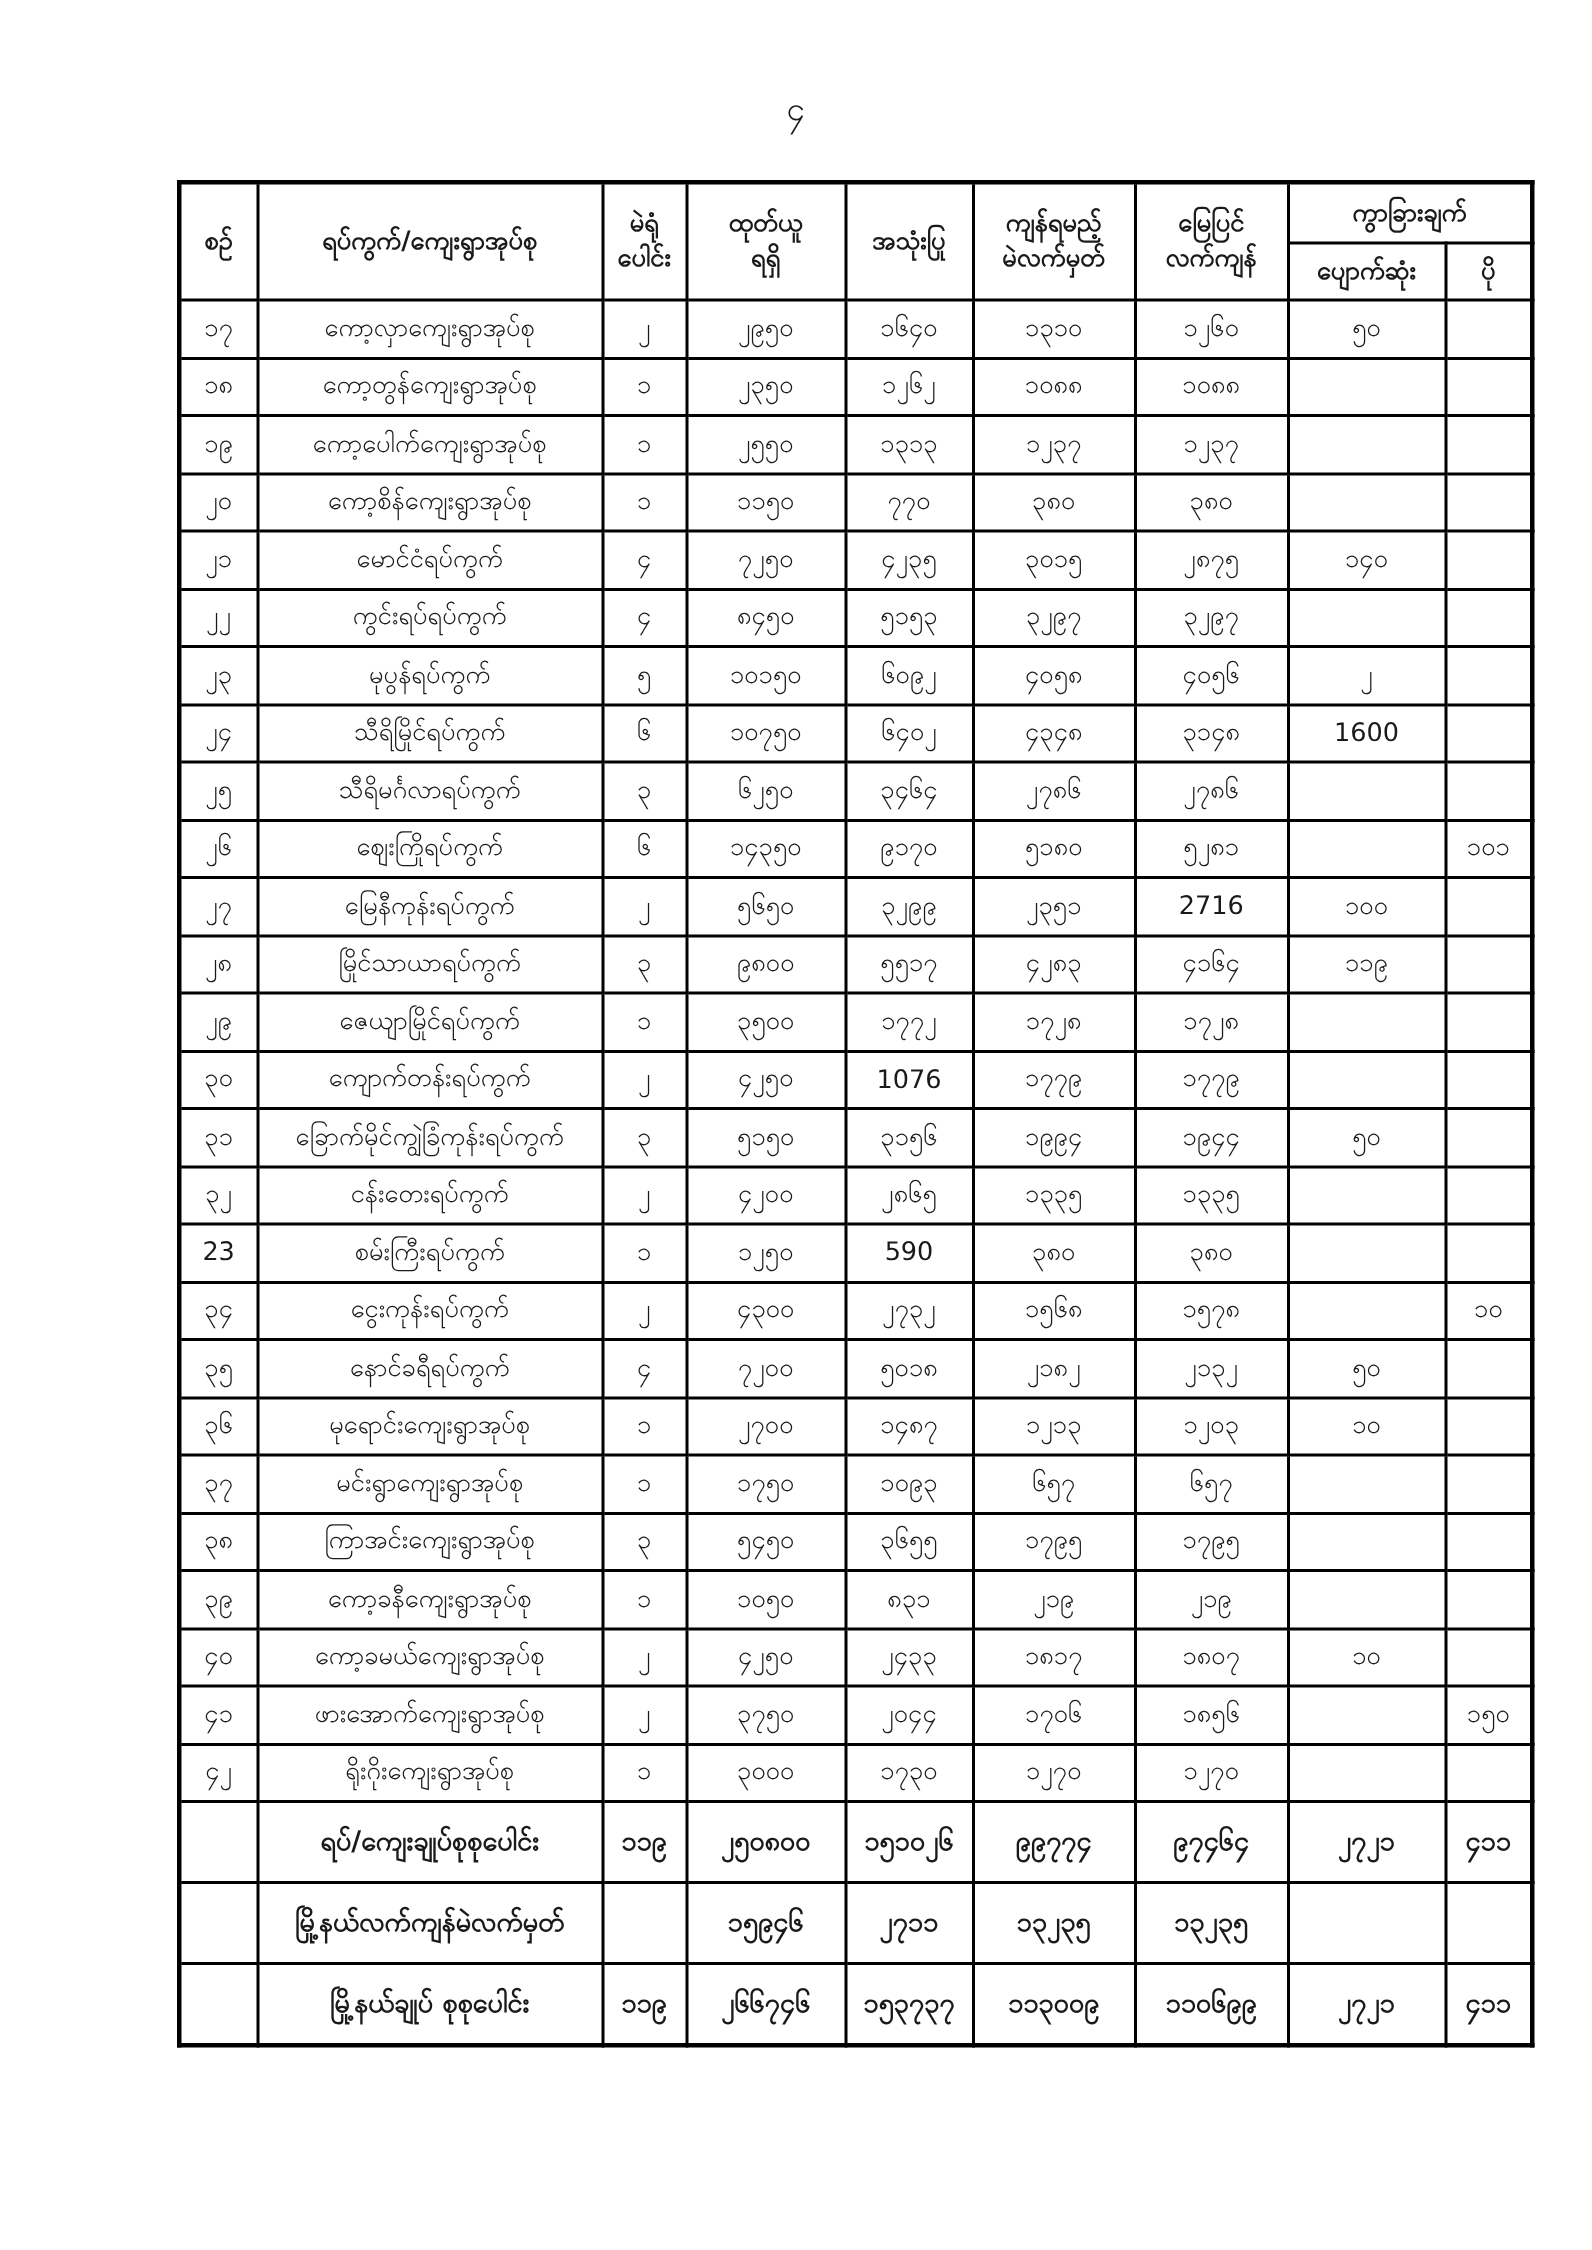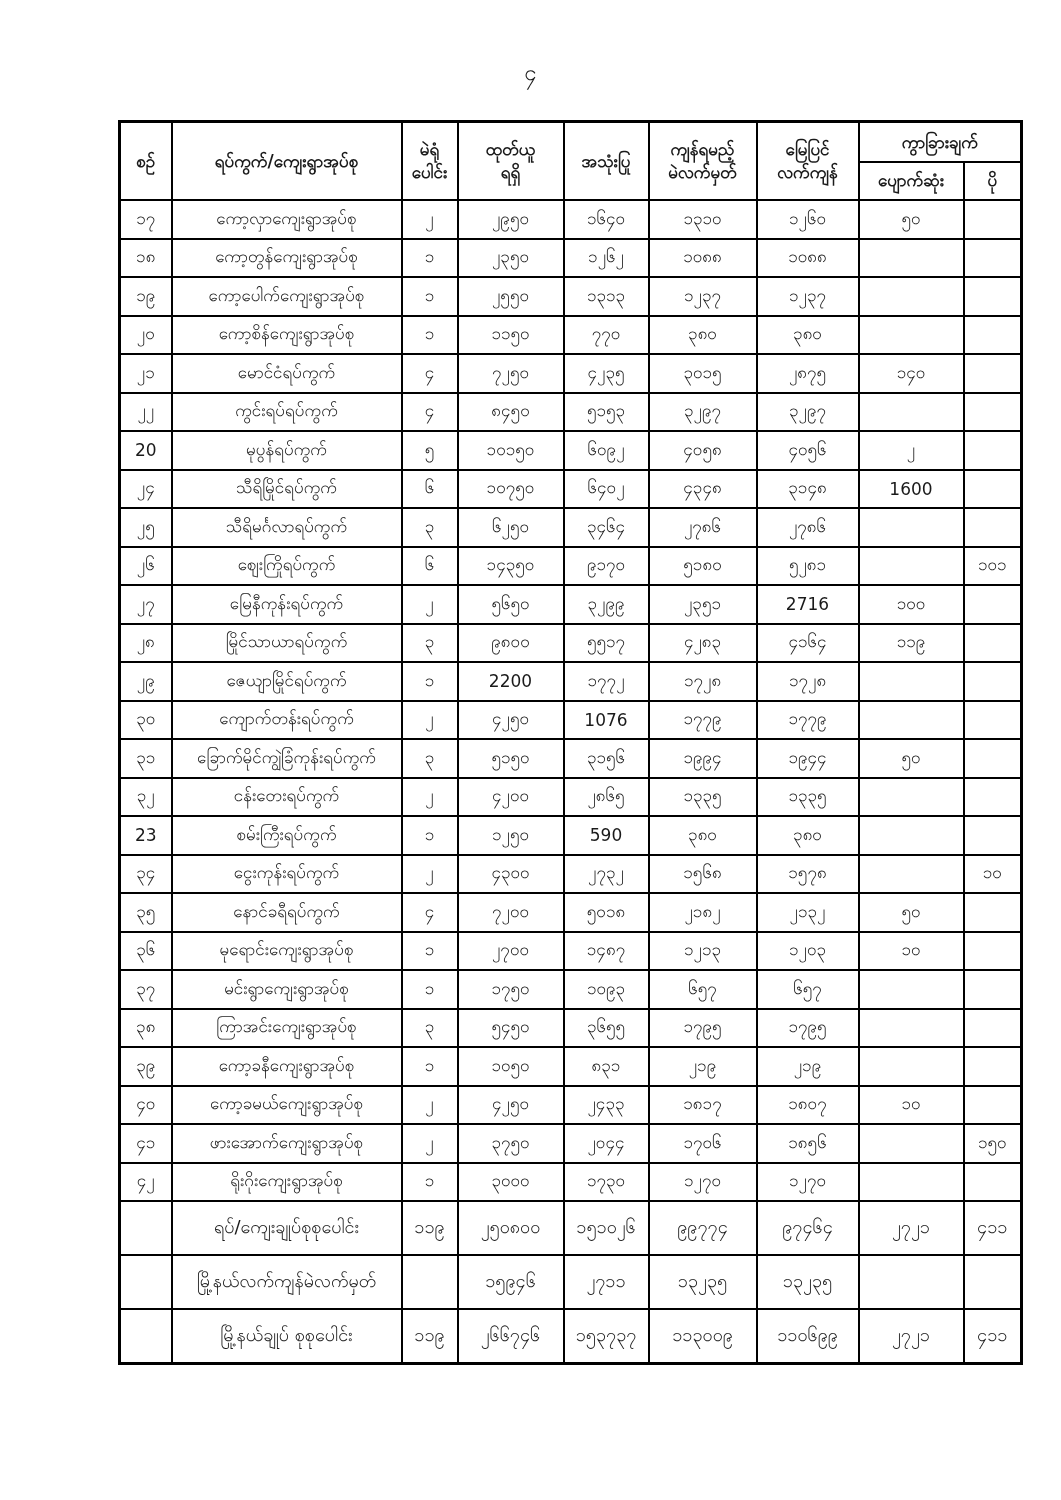--- a/index.html
+++ b/index.html
@@ -47,21 +47,21 @@
   }
   thead tr.head-main th { height: 38px; }
   thead tr.head-sub th { height: 36px; font-family: Liberation Serif, serif; }
   tbody#rows-body td { height: 36.5px; }
   td.name-cell {
     text-align: left;
     padding-left: 6px;
   }
   tbody#totals-body td {
     height: 52px;
-    font-weight: normal;
+    font-weight: bold;
     font-size: 18px;
   }
   td.total-label {
     text-align: left;
     padding-left: 6px;
   }
 </style>
 </head>
 <body>
 
@@ -168,21 +168,21 @@
         <td class="name-cell">ကွင်းရပ်ရပ်ကွက်</td>
         <td>၄</td>
         <td>၈၄၅၀</td>
         <td>၅၁၅၃</td>
         <td>၃၂၉၇</td>
         <td>၃၂၉၇</td>
         <td></td>
         <td></td>
       </tr>
       <tr>
-        <td>20</td>
+        <td>၂၃</td>
         <td class="name-cell">မုပွန်ရပ်ကွက်</td>
         <td>၅</td>
         <td>၁၀၁၅၀</td>
         <td>၆၀၉၂</td>
         <td>၄၀၅၈</td>
         <td>၄၀၅၆</td>
         <td>၂</td>
         <td></td>
       </tr>
       <tr>
@@ -237,21 +237,21 @@
         <td>၅၅၁၇</td>
         <td>၄၂၈၃</td>
         <td>၄၁၆၄</td>
         <td>၁၁၉</td>
         <td></td>
       </tr>
       <tr>
         <td>၂၉</td>
         <td class="name-cell">ဇေယျာမြိုင်ရပ်ကွက်</td>
         <td>၁</td>
-        <td>2200</td>
+        <td>၃၅၀၀</td>
         <td>၁၇၇၂</td>
         <td>၁၇၂၈</td>
         <td>၁၇၂၈</td>
         <td></td>
         <td></td>
       </tr>
       <tr>
         <td>၃၀</td>
         <td class="name-cell">ကျောက်တန်းရပ်ကွက်</td>
         <td>၂</td>

